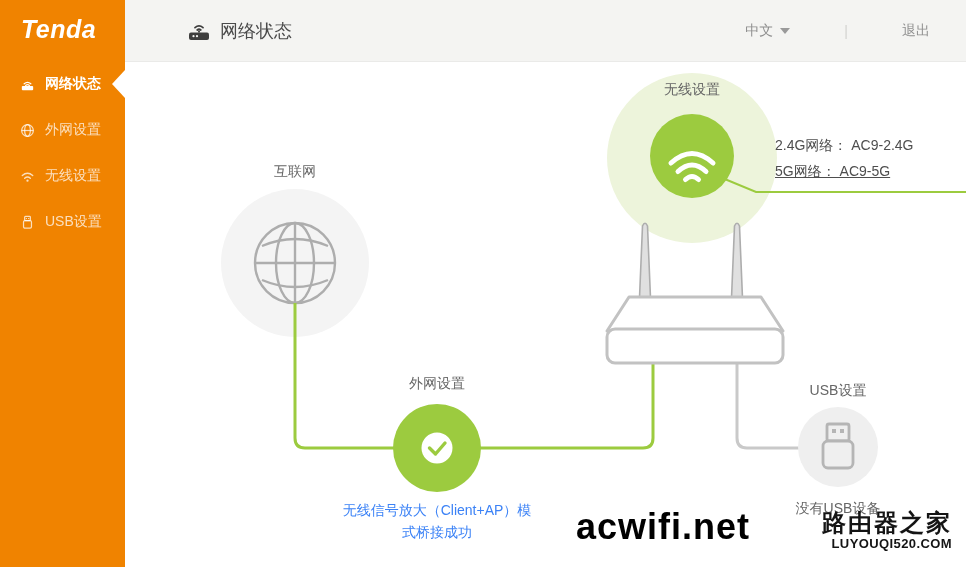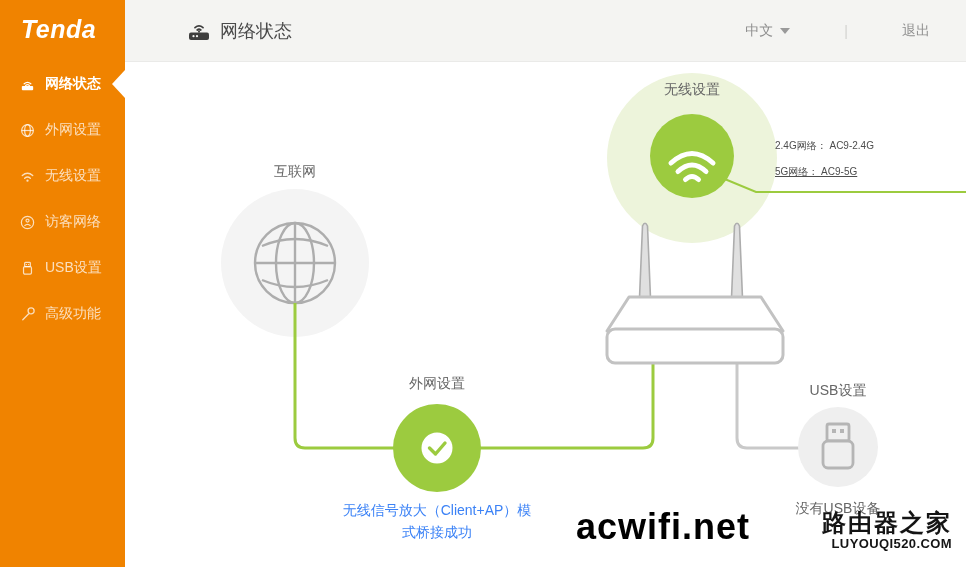--- a/index.html
+++ b/index.html
@@ -31,21 +31,21 @@
   .caret { width:0; height:0; border-left:5px solid transparent; border-right:5px solid transparent;
            border-top:6px solid #9A9A9A; }
   .hr-divider { margin:0 16px; color:#D2D2D0; }
   .logout { cursor:pointer; }
 
   
   .content { position:absolute; left:125px; top:62px; width:841px; height:505px; background:#fff; }
   .diagram-svg { position:absolute; left:0; top:0; }
   .dlabel { position:absolute; transform:translate(-50%,-50%); font-size:14px; color:#666;
             white-space:nowrap; }
-  .wifi-info { position:absolute; transform:translateY(-50%); font-size:10px; color:#4E4E4E;
+  .wifi-info { position:absolute; transform:translateY(-50%); font-size:14px; color:#4E4E4E;
                white-space:nowrap; }
   .wan-status { position:absolute; left:312px; top:459px; transform:translate(-50%,-50%);
                 width:250px; text-align:center; color:#3b82f6; font-size:14px; line-height:22px; }
   .wm-site { position:absolute; left:538px; top:465px; transform:translate(-50%,-50%);
              font-size:36px; font-weight:bold; color:#000000; letter-spacing:1px; }
   .wm-brand { position:absolute; right:14px; top:447px; text-align:right; color:#141414; }
   .wm-brand-name { font-size:24px; font-weight:bold; letter-spacing:2px; line-height:27px; }
   .wm-brand-url { font-size:13px; font-weight:bold; line-height:16px; letter-spacing:.4px; }
 </style>
 </head>
@@ -84,54 +84,35 @@
         <svg class="ni" viewBox="0 0 18 18">
           <g stroke="currentColor" fill="none" stroke-width="1.5" stroke-linecap="round">
             <path d="M3.5 8 Q9 3.2 14.5 8"></path>
               <path d="M6 10.8 Q9 8.2 12 10.8"></path>
           </g>
           <circle cx="9" cy="13.4" r="1.2" fill="currentColor"></circle>
         </svg>
         <span>无线设置</span>
       </div>
 
-      <div class="nav-item">
-        <svg class="ni" viewBox="0 0 18 18">
-          <g stroke="currentColor" fill="none" stroke-width="1.3">
-            <circle cx="9" cy="9" r="6.5"></circle>
-              <circle cx="9" cy="7" r="1.6"></circle>
-            <path d="M5.8 12.5 Q9 9.5 12.2 12.5"></path>
-          </g>
-        </svg>
-        <span>访客网络</span>
-      </div>
 
 
       <div class="nav-item">
         <svg class="ni" viewBox="0 0 18 18">
           <g stroke="currentColor" fill="none" stroke-width="1.3">
             <rect x="6" y="2.5" width="6" height="4.5" rx="0.8"></rect>
             <rect x="4.8" y="7" width="8.4" height="8" rx="1.5"></rect>
           </g>
           <rect x="7.2" y="4.2" width="1.2" height="1.2" fill="currentColor"></rect>
           <rect x="9.6" y="4.2" width="1.2" height="1.2" fill="currentColor"></rect>
         </svg>
         <span>USB设置</span>
       </div>
 
 
-      <div class="nav-item">
-        <svg class="ni" viewBox="0 0 18 18">
-          <g stroke="currentColor" fill="none" stroke-width="1.4" stroke-linecap="round">
-            <path d="M4 14.5 L10 8.5"></path>
-            <path d="M9.6 5.2 a3.2 3.2 0 1 1 3.2 3.2 l-1.6 -.4 -1.2 -1.2 Z"></path>
-          </g>
-        </svg>
-        <span>高级功能</span>
-      </div>
 
     </div>
 
     <div class="active-arrow"></div>
   </div>
 
   <div class="header">
     <div class="header-title">
       <svg width="24" height="22" viewBox="0 0 24 22">
         <rect x="2" y="12.5" width="20" height="7.5" rx="2" fill="#3E3E3E"></rect>

